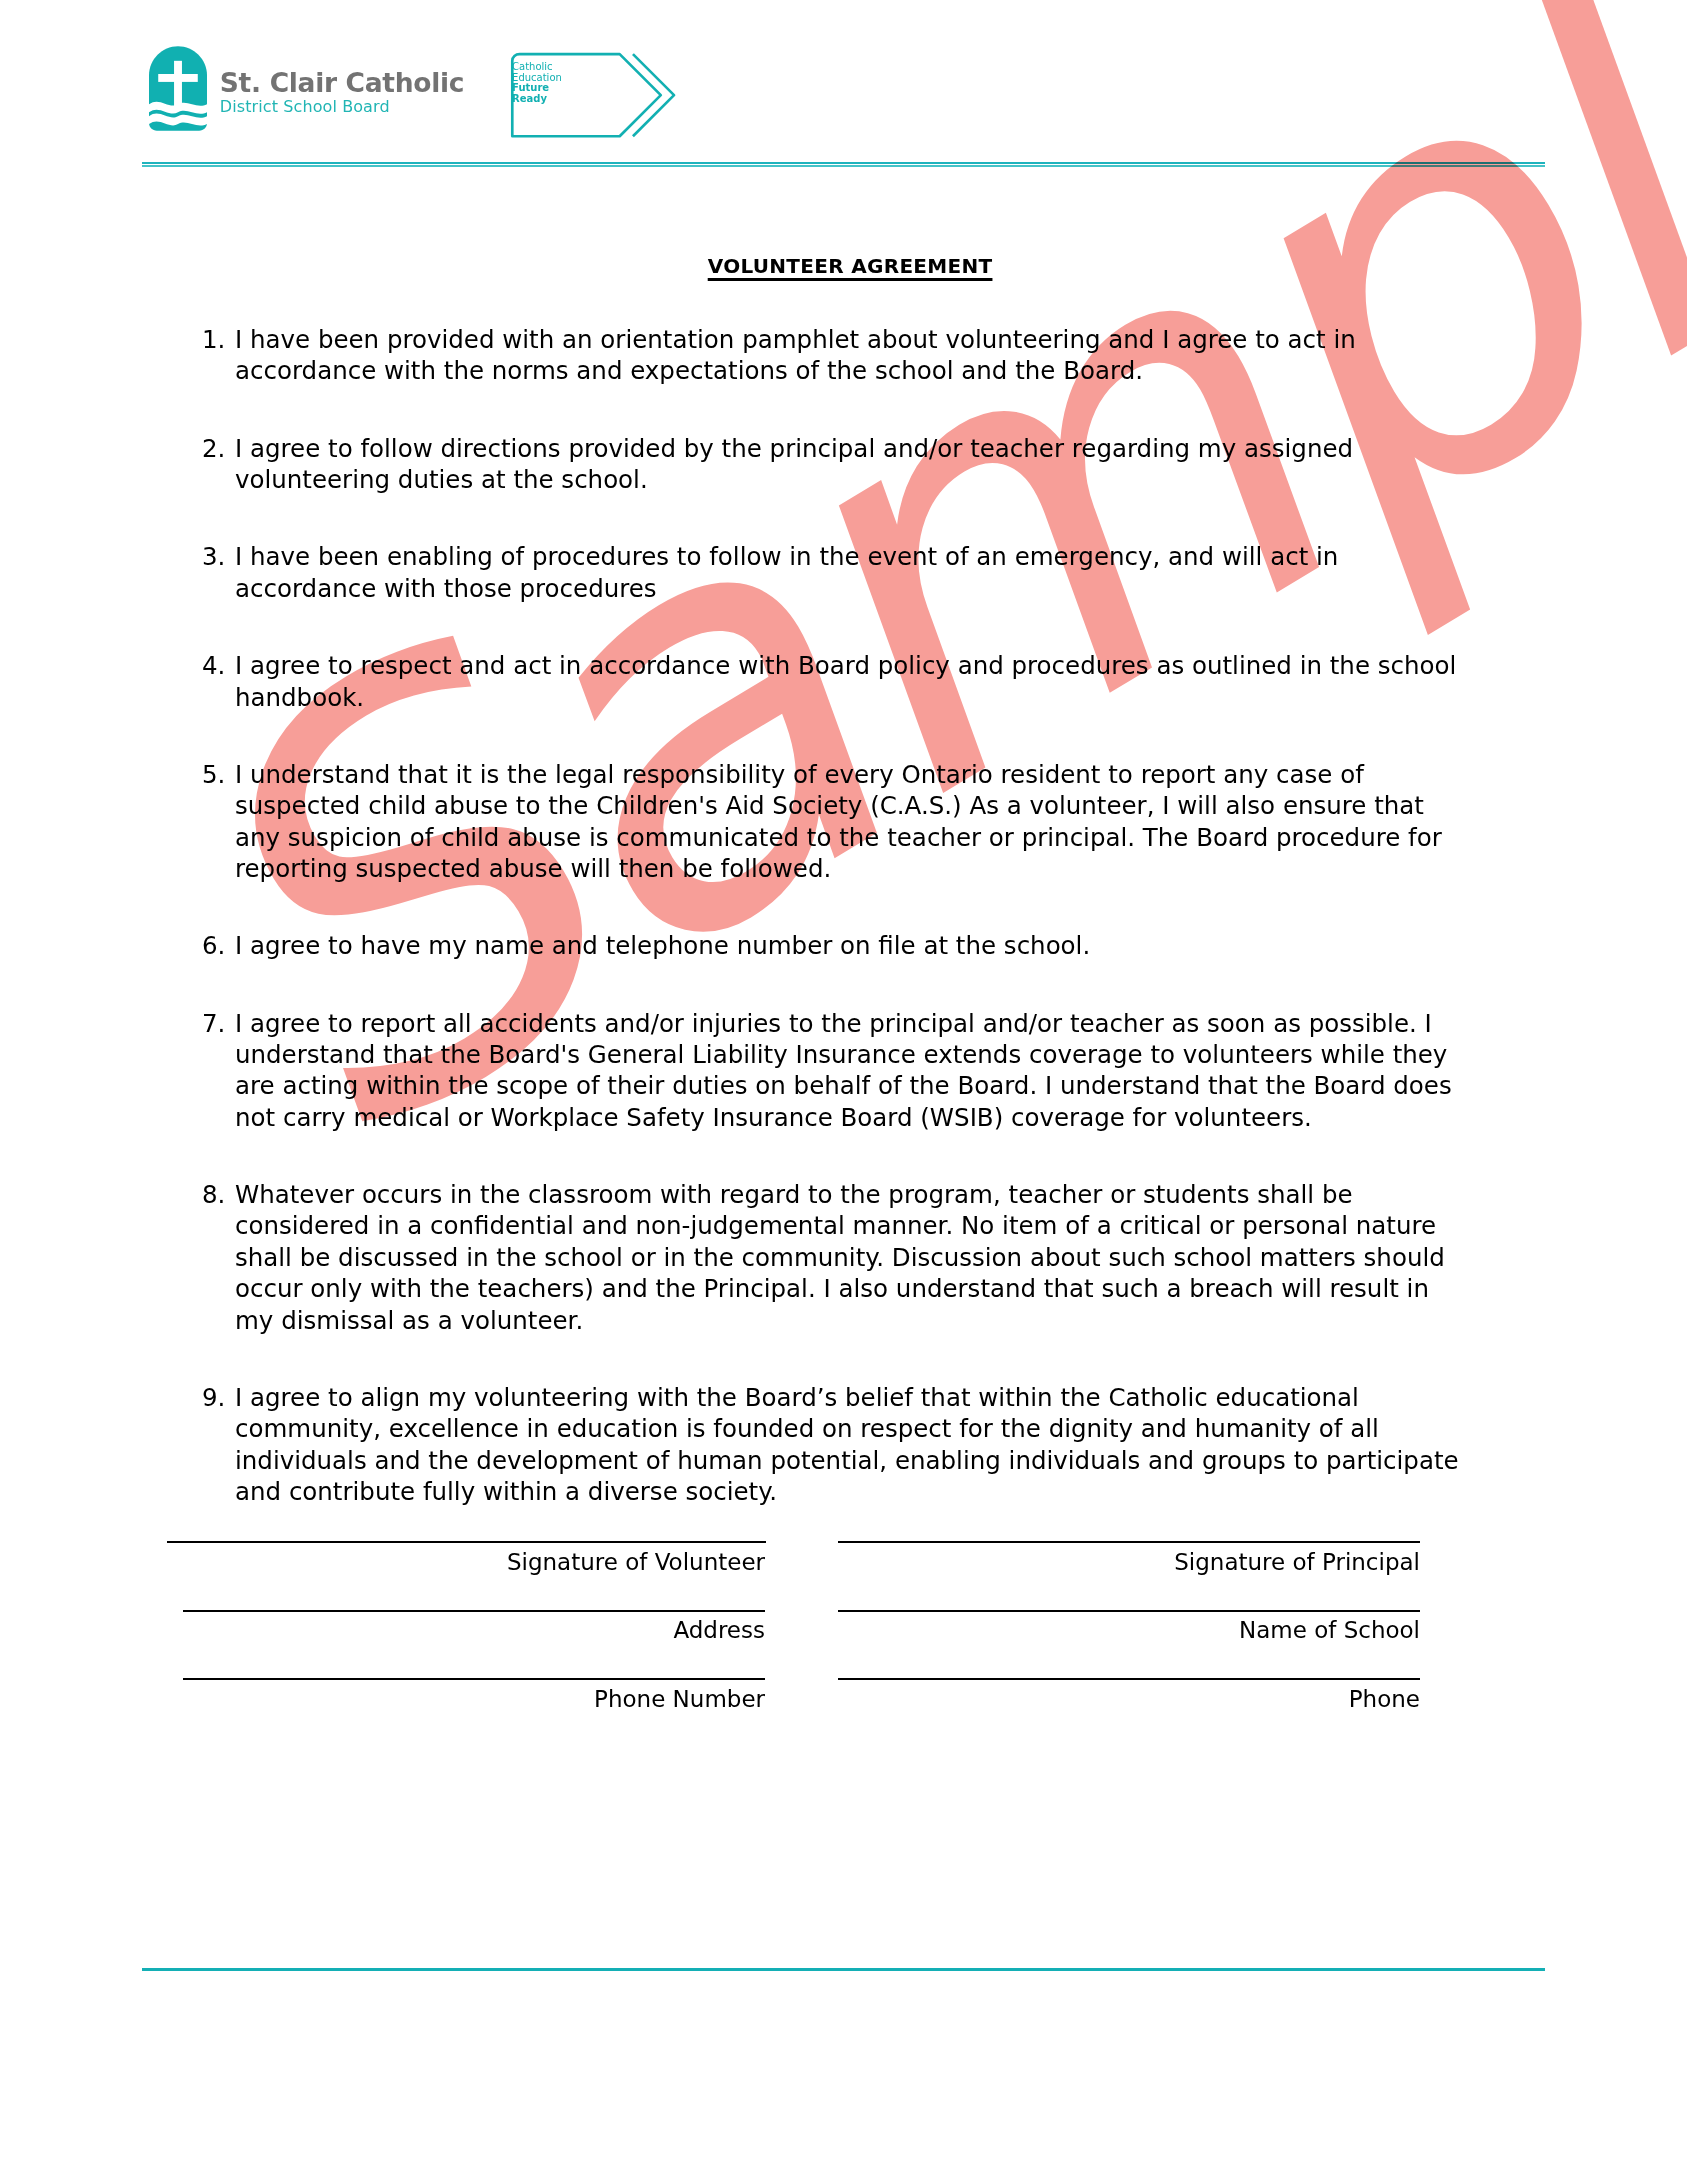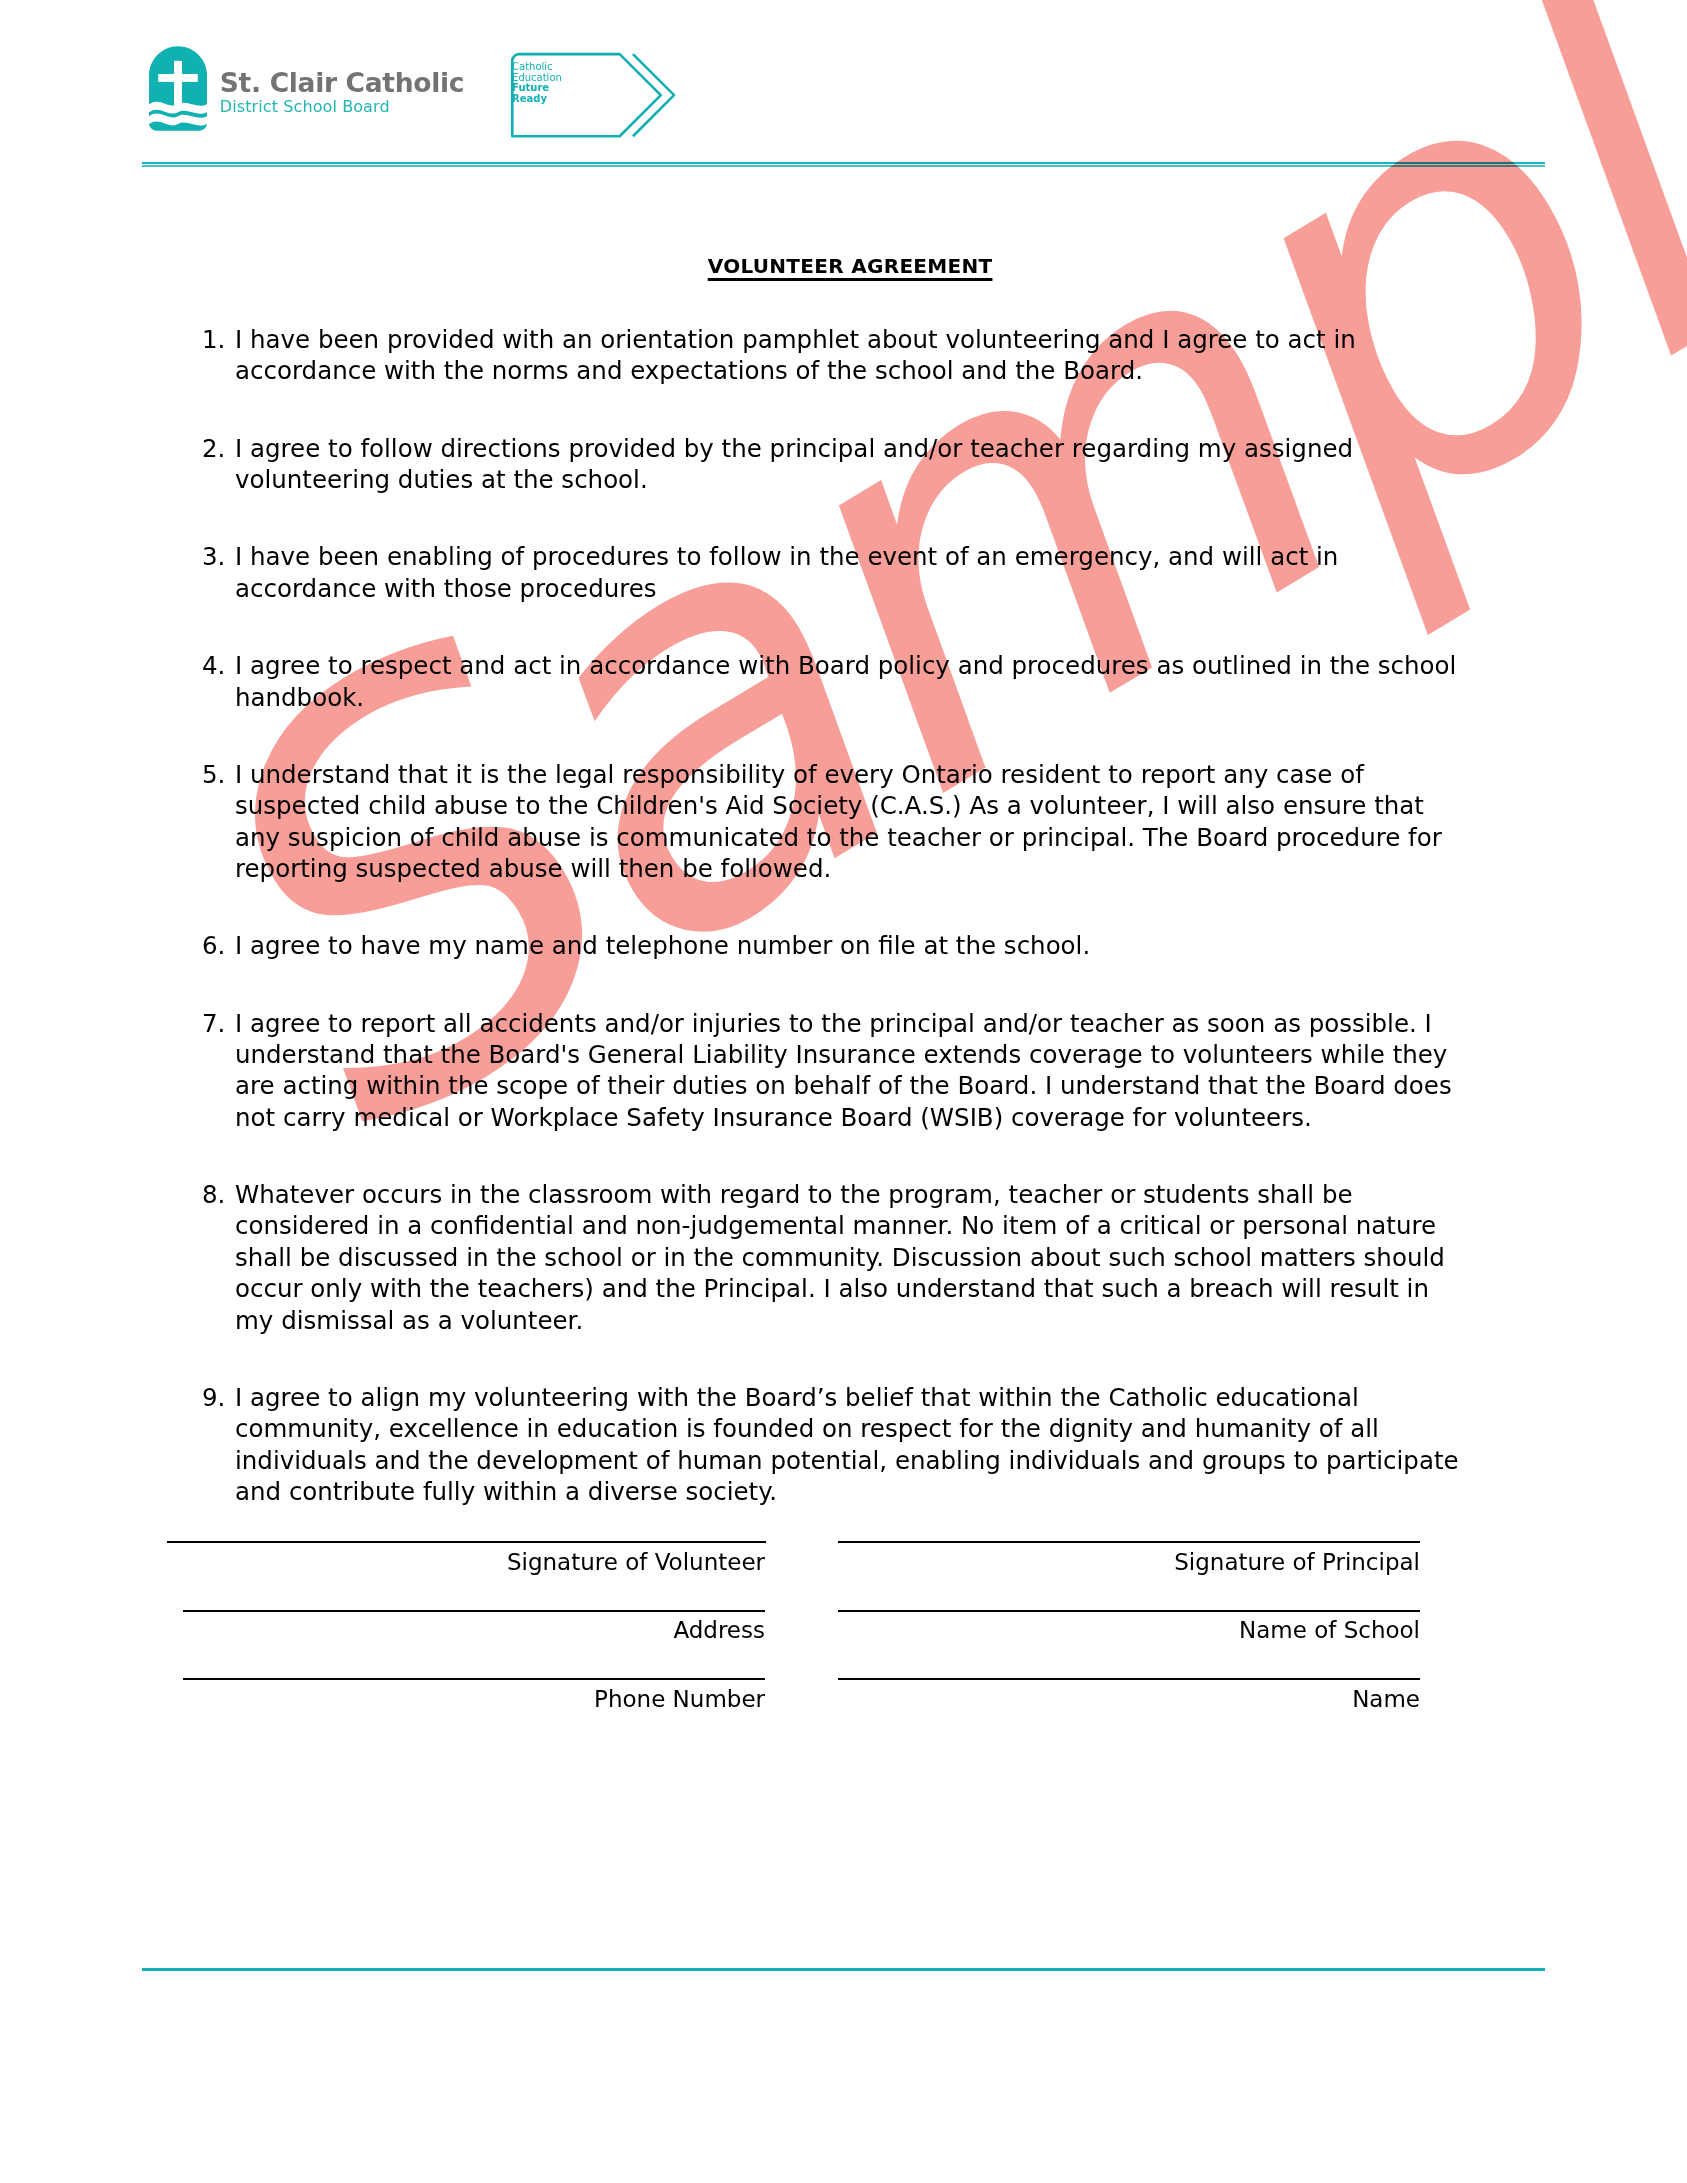--- a/index.html
+++ b/index.html
@@ -287,21 +287,21 @@
         <div class="sign-field">
           <div class="sign-line"></div>
           <div class="sign-label">Signature of Principal</div>
         </div>
         <div class="sign-field">
           <div class="sign-line"></div>
           <div class="sign-label">Name of School</div>
         </div>
         <div class="sign-field">
           <div class="sign-line"></div>
-          <div class="sign-label">Name</div>
+          <div class="sign-label">Phone</div>
         </div>
       </div>
     </div>
   </div>
 
   <div class="watermark">
     <span>Sample</span>
   </div>
 
   <div class="rule-bottom"></div>

